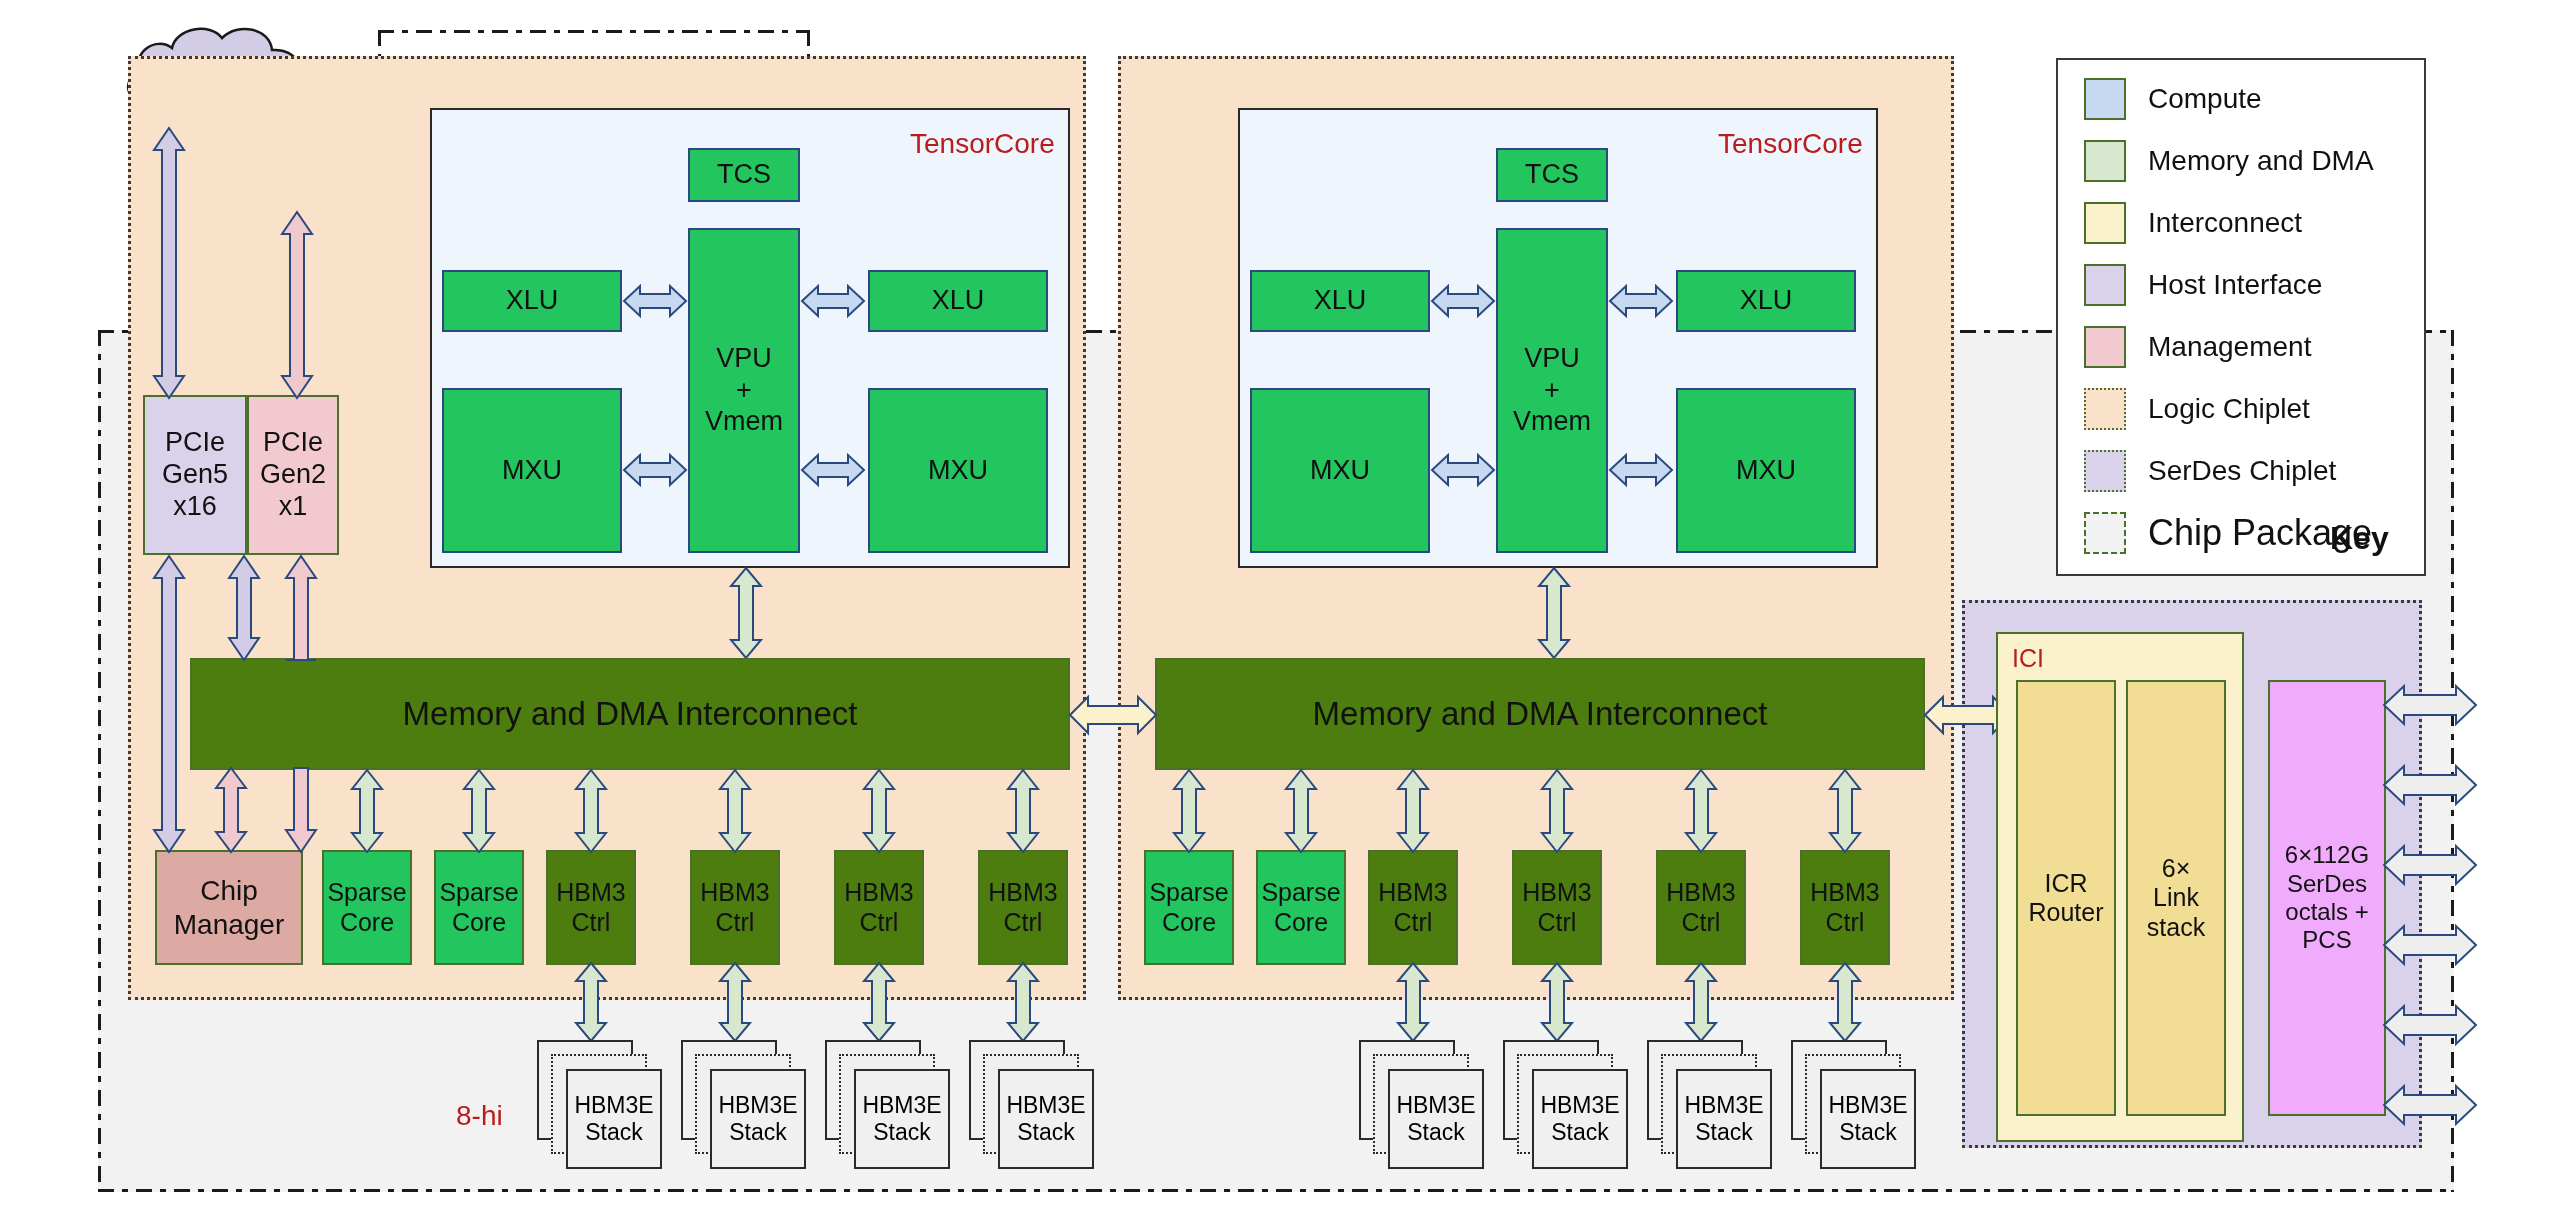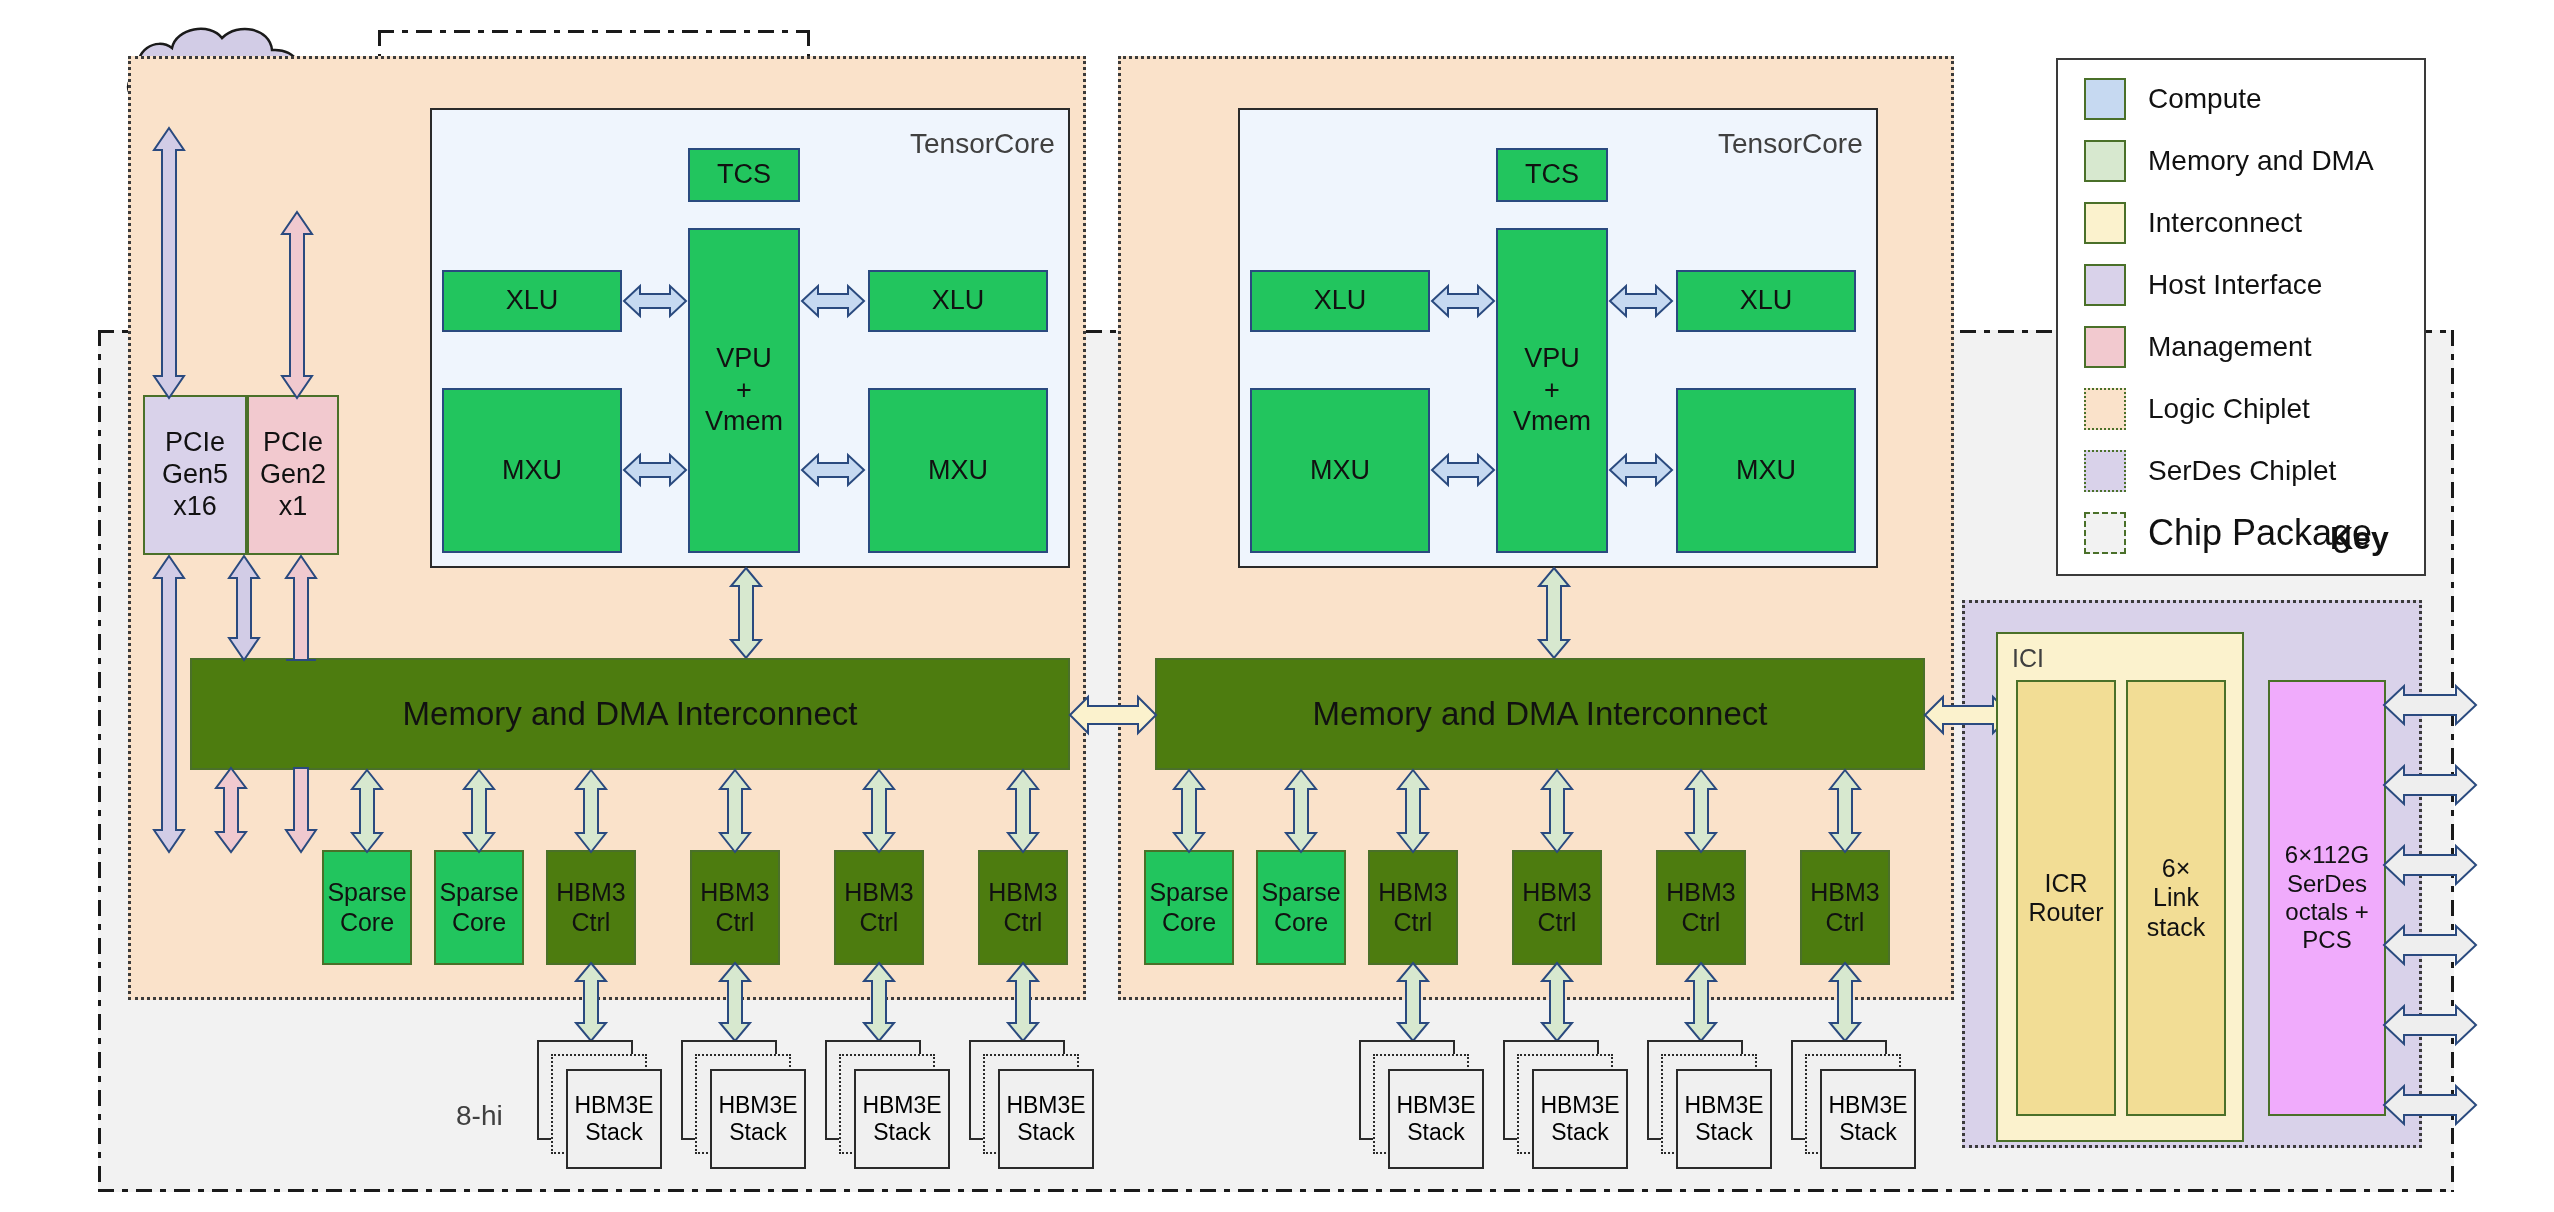--- a/index.html
+++ b/index.html
@@ -63,21 +63,21 @@
   .blk-compute{background:#22c55e;}
   .blk-mem{background:#4d7c0f;}
   .blk-inter{background:#fbf2cd;}
   .blk-inter-d{background:#f2dd95;}
   .blk-host{background:#d9d2ea;}
   .blk-mgmt{background:#f2c9cf;}
   .blk-mgr{background:#dda9a3;}
   .blk-serdes-in{background:#f0abfc;}
   .tc-box{background:#eff5fd;border:2px solid #2a2a2a;}
 
-  .plain-txt{position:absolute;color:#404040;}
+  .plain-txt{position:absolute;color:#b91c1c;}
 
   
   .cloud{position:absolute;}
   .cloud svg{display:block;}
   .cloud .ctext{
     position:absolute;inset:0;display:flex;align-items:center;justify-content:center;
     color:#111;
   }
 
   
@@ -239,20 +239,24 @@
     <span>PCIe</span>
     <span>Gen5</span>
     <span>x16</span>
   </div>
   <div class="blk blk-mgmt grn-border" style="left:247px;top:395px;width:92px;height:160px;font-size:27px;flex-direction:column;">
     <span>PCIe</span>
     <span>Gen2</span>
     <span>x1</span>
   </div>
 
+  <div class="blk blk-mgr grn-border" style="left:155px;top:850px;width:148px;height:115px;font-size:28px;flex-direction:column;">
+    <span>Chip</span>
+    <span>Manager</span>
+  </div>
 
   <div class="arw" style="left:150px;top:128px;">
     <svg width="38" height="270">
         <path d="M19 0 L34 22 L26 22 L26 248 L34 248 L19 270 L4 248 L12 248 L12 22 L4 22 Z" fill="#d2cce6" stroke="#2a4a7f" stroke-width="2"></path>
       </svg>
   </div>
 
   <div class="arw" style="left:278px;top:212px;">
     <svg width="38" height="186">
         <path d="M19 0 L34 22 L26 22 L26 164 L34 164 L19 186 L4 164 L12 164 L12 22 L4 22 Z" fill="#f0c9cf" stroke="#2a4a7f" stroke-width="2"></path>

